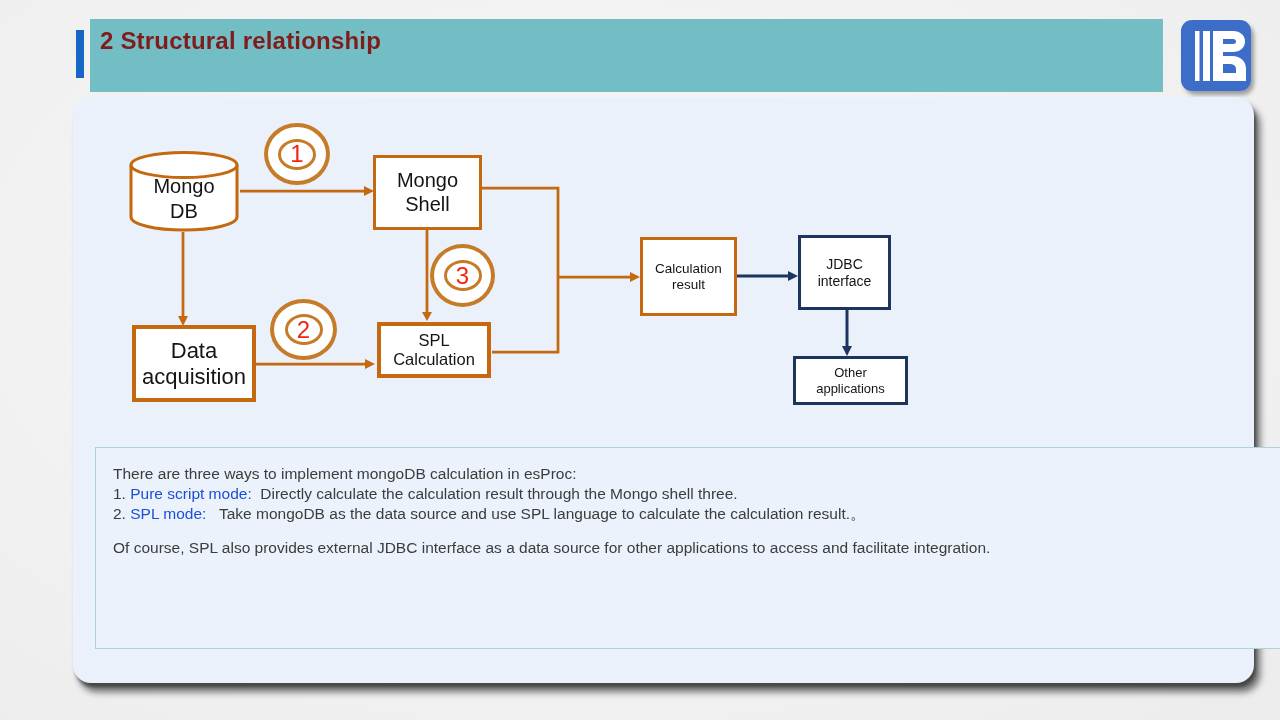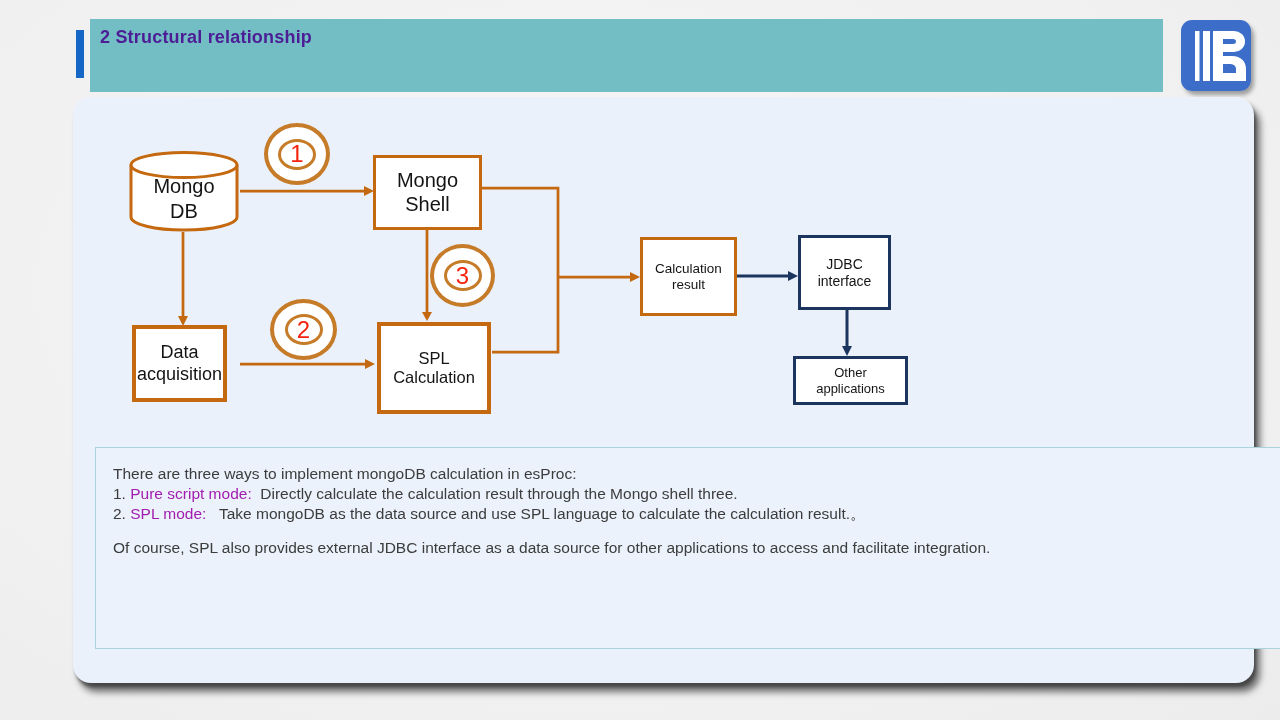--- a/index.html
+++ b/index.html
@@ -12,41 +12,41 @@
   .slide {
     position:relative; width:1280px; height:720px;
     background:radial-gradient(ellipse at 45% 40%, #f7f7f7 0%, #f0f0f0 70%, #ececec 100%);
   }
   
   .accent-bar { position:absolute; left:76px; top:30px; width:8px; height:48px; background:#1567C6; }
   .title-bar {
     position:absolute; left:90px; top:19px; width:1073px; height:73px;
     background:#72BEC4; padding:8px 0 0 10px;
   }
-  .title-bar span { color:#4c1d95; font-size:18px; font-weight:bold; letter-spacing:0.2px; }
+  .title-bar span { color:#7f1d1d; font-size:24px; font-weight:bold; letter-spacing:0.2px; }
   .logo { position:absolute; left:1181px; top:20px; width:70px; height:71px; border-radius:12px; box-shadow:3px 4px 4px rgba(0,0,0,0.35); }
   
   .panel {
     position:absolute; left:73px; top:97px; width:1181px; height:586px;
     background:#EAF1FB; border-radius:18px;
     box-shadow:6px 9px 7px rgba(0,0,0,0.55), 2px 4px 3px rgba(0,0,0,0.35);
   }
   .connectors { position:absolute; left:0; top:0; width:1280px; height:720px; z-index:2; }
   
   .box {
     position:absolute; background:#ffffff; z-index:3;
     display:flex; align-items:center; justify-content:center;
     text-align:center; white-space:pre-line; color:#141414; line-height:1.18;
   }
   .orange3 { border:3px solid #C4690F; }
   .orange4 { border:4px solid #C4690F; }
   .navy3  { border:3px solid #1C355F; }
   .b-mongo-shell   { left:373px; top:155px; width:109px; height:75px; font-size:20px; }
-  .b-data-acq      { left:132px; top:325px; width:95px; height:77px; font-size:18px; }
-  .b-spl-calc      { left:377px; top:322px; width:114px; height:92px; font-size:16.5px; }
+  .b-data-acq      { left:132px; top:325px; width:124px; height:77px; font-size:22px; }
+  .b-spl-calc      { left:377px; top:322px; width:114px; height:56px; font-size:16.5px; }
   .b-calc-result   { left:640px; top:237px; width:97px;  height:79px; font-size:13.5px; }
   .b-jdbc          { left:798px; top:235px; width:93px;  height:75px; font-size:14px; }
   .b-other-apps    { left:793px; top:356px; width:115px; height:49px; font-size:13px; }
   
   .cylinder { position:absolute; left:128px; top:151px; width:112px; height:82px; z-index:3; }
   .cyl-label {
     position:absolute; left:128px; top:174px; width:112px; z-index:4;
     text-align:center; white-space:pre-line; font-size:20px; line-height:25px; color:#141414;
   }
   
@@ -63,21 +63,21 @@
   .badge-2 { left:270px; top:299px; width:67px; height:61px; }
   .badge-3 { left:430px; top:244px; width:65px; height:63px; }
   
   .notes {
     position:absolute; left:95px; top:447px; width:1255px; height:202px; z-index:3;
     background:#EBF2FB; border:1px solid #A9D4DB;
     padding:16px 14px 0 17px;
     font-size:15.5px; line-height:19.8px; color:#3C3C3C;
   }
   .note-line { white-space:pre-wrap; }
-  .note-label { color:#a21caf; }
+  .note-label { color:#1d4ed8; }
   .notes-footer { margin-top:15px; white-space:pre-wrap; }
 </style>
 </head>
 <body>
 
 <div class="slide">
 
   <div class="accent-bar"></div>
   <div class="title-bar">
     <span>2 Structural relationship</span>

